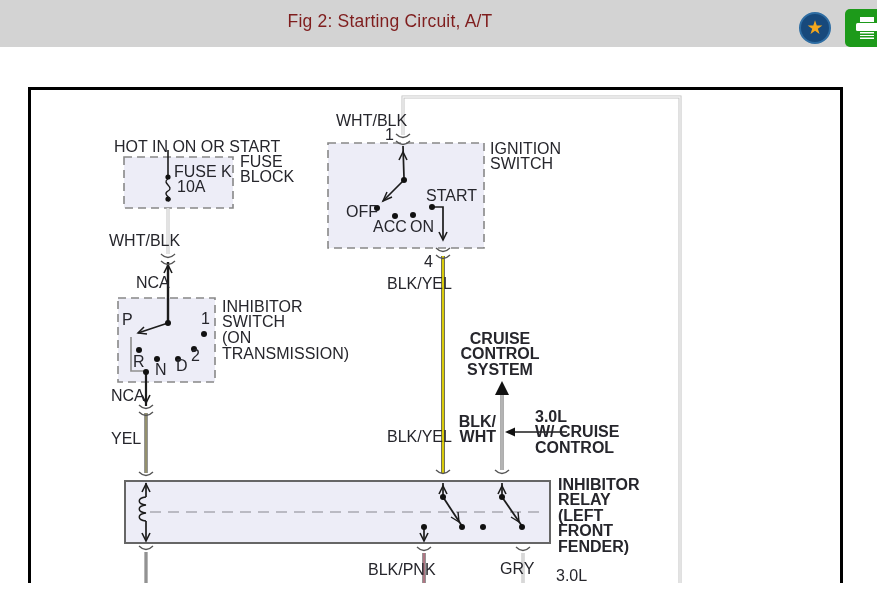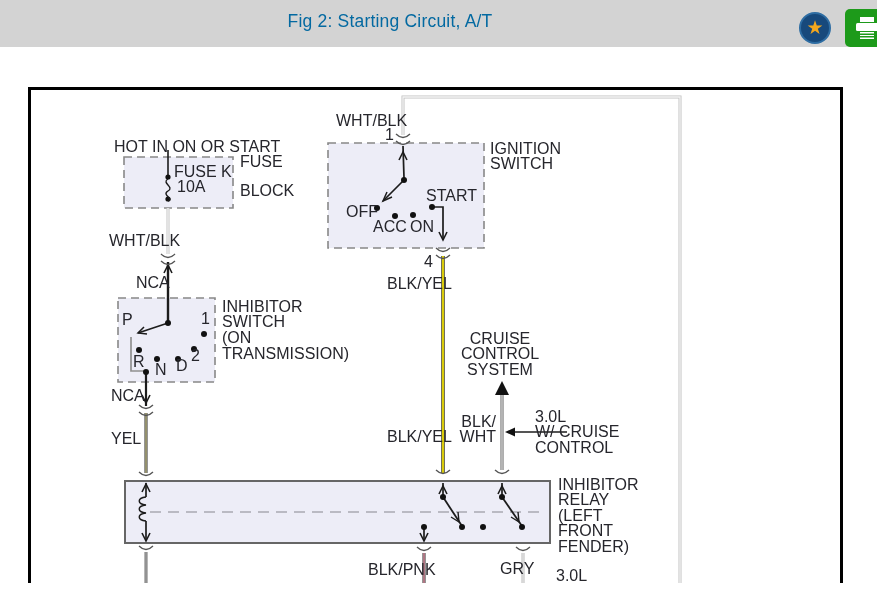--- a/index.html
+++ b/index.html
@@ -7,21 +7,21 @@
     width:877px;height:614px;overflow:hidden;position:relative;
     background:#ffffff;font-family:"Liberation Sans",sans-serif;
   }
   
   .header{
     position:absolute;left:0;top:0;width:877px;height:47px;
     background:#d3d3d3;
   }
   .title{
     position:absolute;left:0;top:11px;width:780px;text-align:center;
-    font-size:17.5px;font-weight:400;color:#0369a1;letter-spacing:.2px;
+    font-size:17.5px;font-weight:400;color:#7f1d1d;letter-spacing:.2px;
   }
   .star-badge{
     position:absolute;left:799px;top:12px;width:32px;height:32px;border-radius:50%;
     background:#17497c;border:2px solid #2e6da3;box-sizing:border-box;
     display:flex;align-items:center;justify-content:center;cursor:pointer;
   }
   .star-badge span{color:#f2a71e;font-size:19px;line-height:1;margin-top:-2px;}
   .print-btn{
     position:absolute;left:845px;top:9px;width:44px;height:38px;border-radius:5px;
     background:#1d9a1a;display:flex;align-items:center;justify-content:center;cursor:pointer;
@@ -29,21 +29,21 @@
   
   .frame{
     position:absolute;left:28px;top:87px;width:809px;height:493px;
     border:3px solid #000;border-bottom:none;background:#fff;
   }
   .wires{position:absolute;left:0;top:0;pointer-events:none;}
   .L{
     position:absolute;font-size:16px;line-height:13px;color:#26262c;
     white-space:nowrap;
   }
-  .ml{line-height:15.4px;}
+  .ml{line-height:15.4px;font-weight:bold;}
   .ctr{text-align:center;}
   .rt{text-align:right;}
 </style>
 </head>
 <body>
 
 <div class="header">
   <div class="title">Fig 2: Starting Circuit, A/T</div>
   <div class="star-badge">
     <span>★</span>
@@ -194,21 +194,21 @@
     <path d="M139 546 Q146 553 153 546"></path>
     <path d="M417 547 Q424 554 431 547"></path>
     <path d="M516 547 Q523 554 530 547"></path>
   </g>
 </svg>
 
 <div class="L" style="left:114px;top:140px">HOT IN ON OR START</div>
 <div class="L" style="left:174px;top:165px">FUSE K</div>
 <div class="L" style="left:177px;top:180px">10A</div>
 <div class="L" style="left:240px;top:155px">FUSE</div>
-<div class="L" style="left:240px;top:184px">BLOCK</div>
+<div class="L" style="left:240px;top:170px">BLOCK</div>
 <div class="L" style="left:109px;top:234px">WHT/BLK</div>
 <div class="L" style="left:136px;top:276px">NCA</div>
 
 <div class="L rt" style="left:336px;top:114px;width:62px">WHT/BLK</div>
 <div class="L" style="left:385px;top:128px">1</div>
 <div class="L" style="left:490px;top:142px">IGNITION</div>
 <div class="L" style="left:490px;top:157px">SWITCH</div>
 <div class="L" style="left:346px;top:205px">OFF</div>
 <div class="L" style="left:373px;top:220px">ACC</div>
 <div class="L" style="left:410px;top:220px">ON</div>

